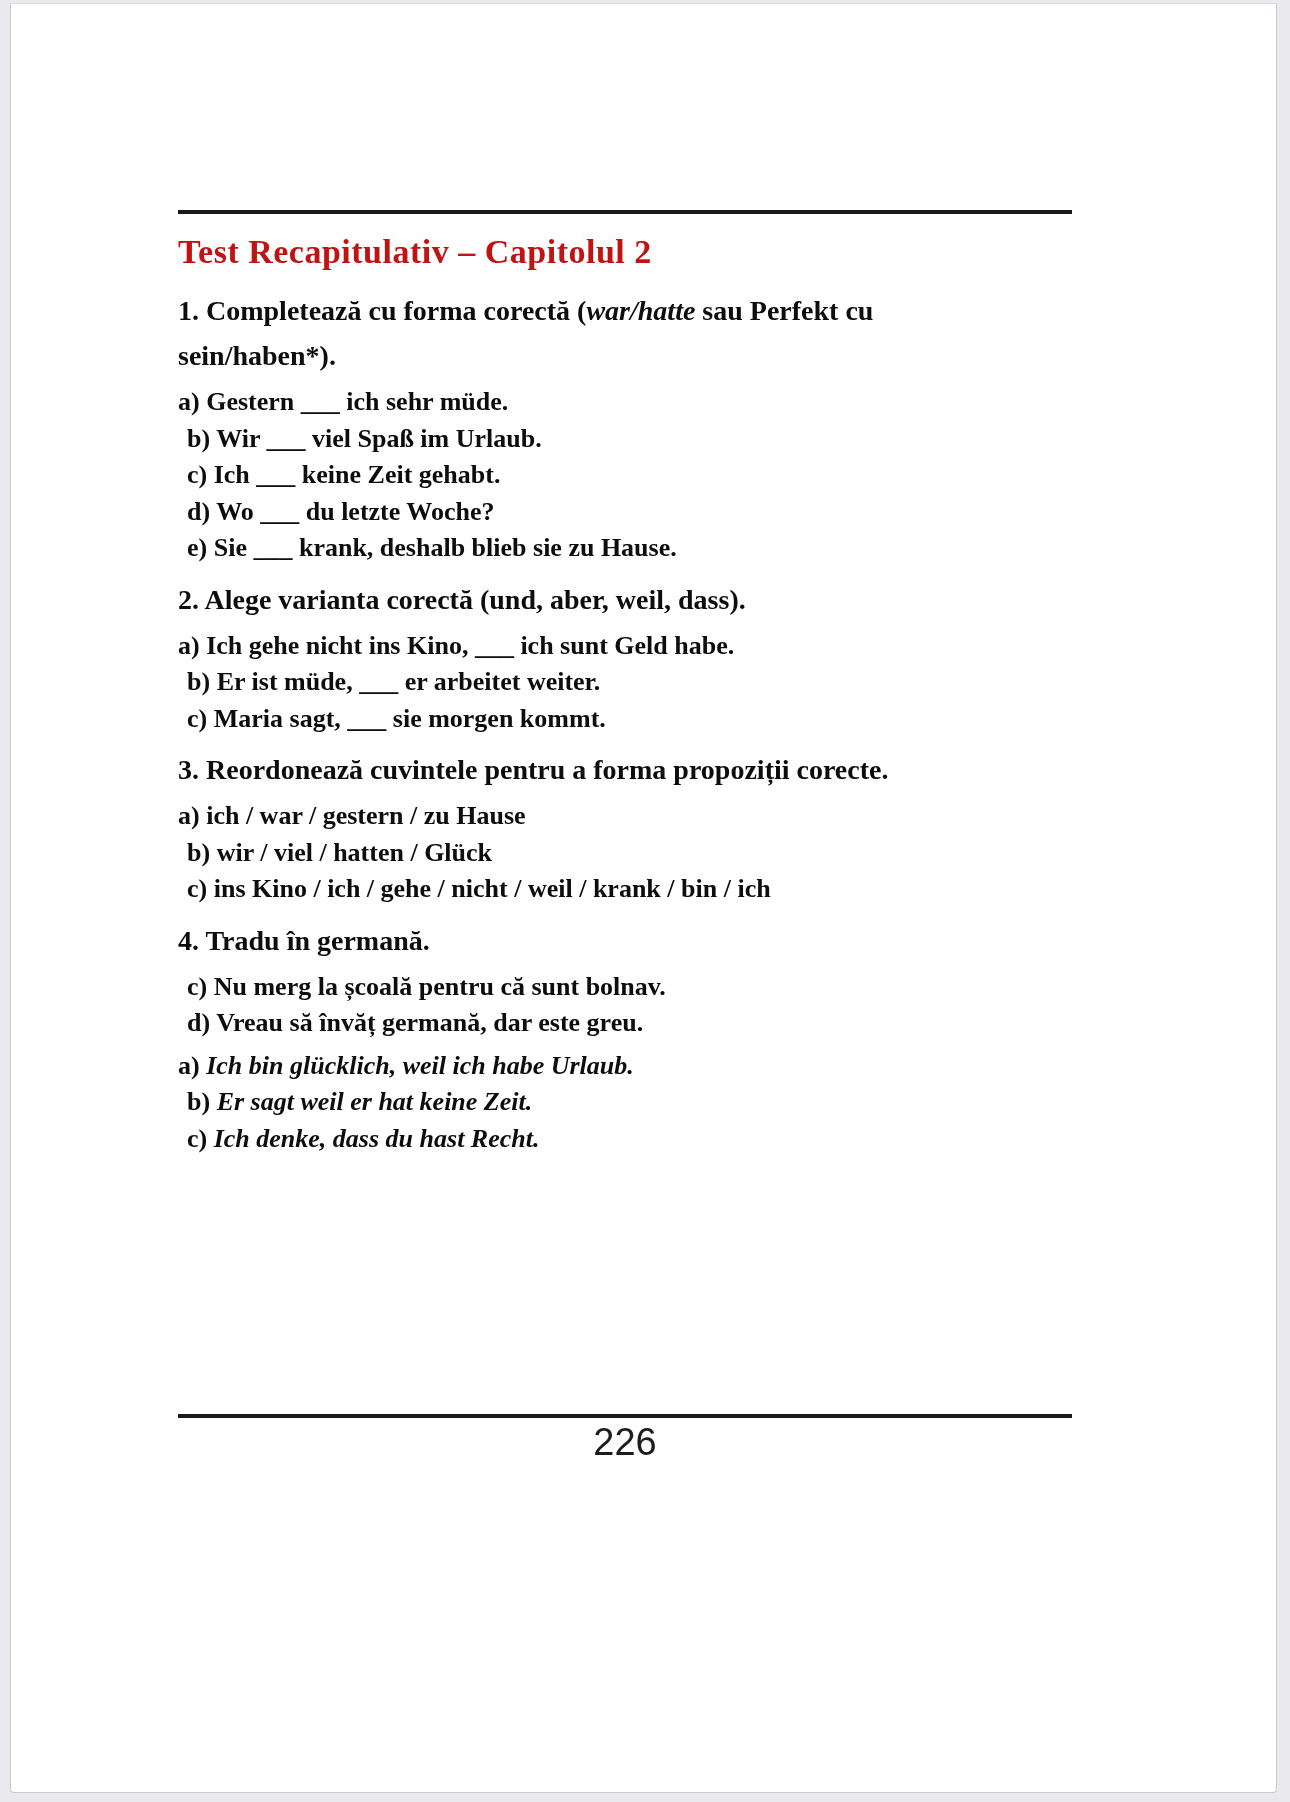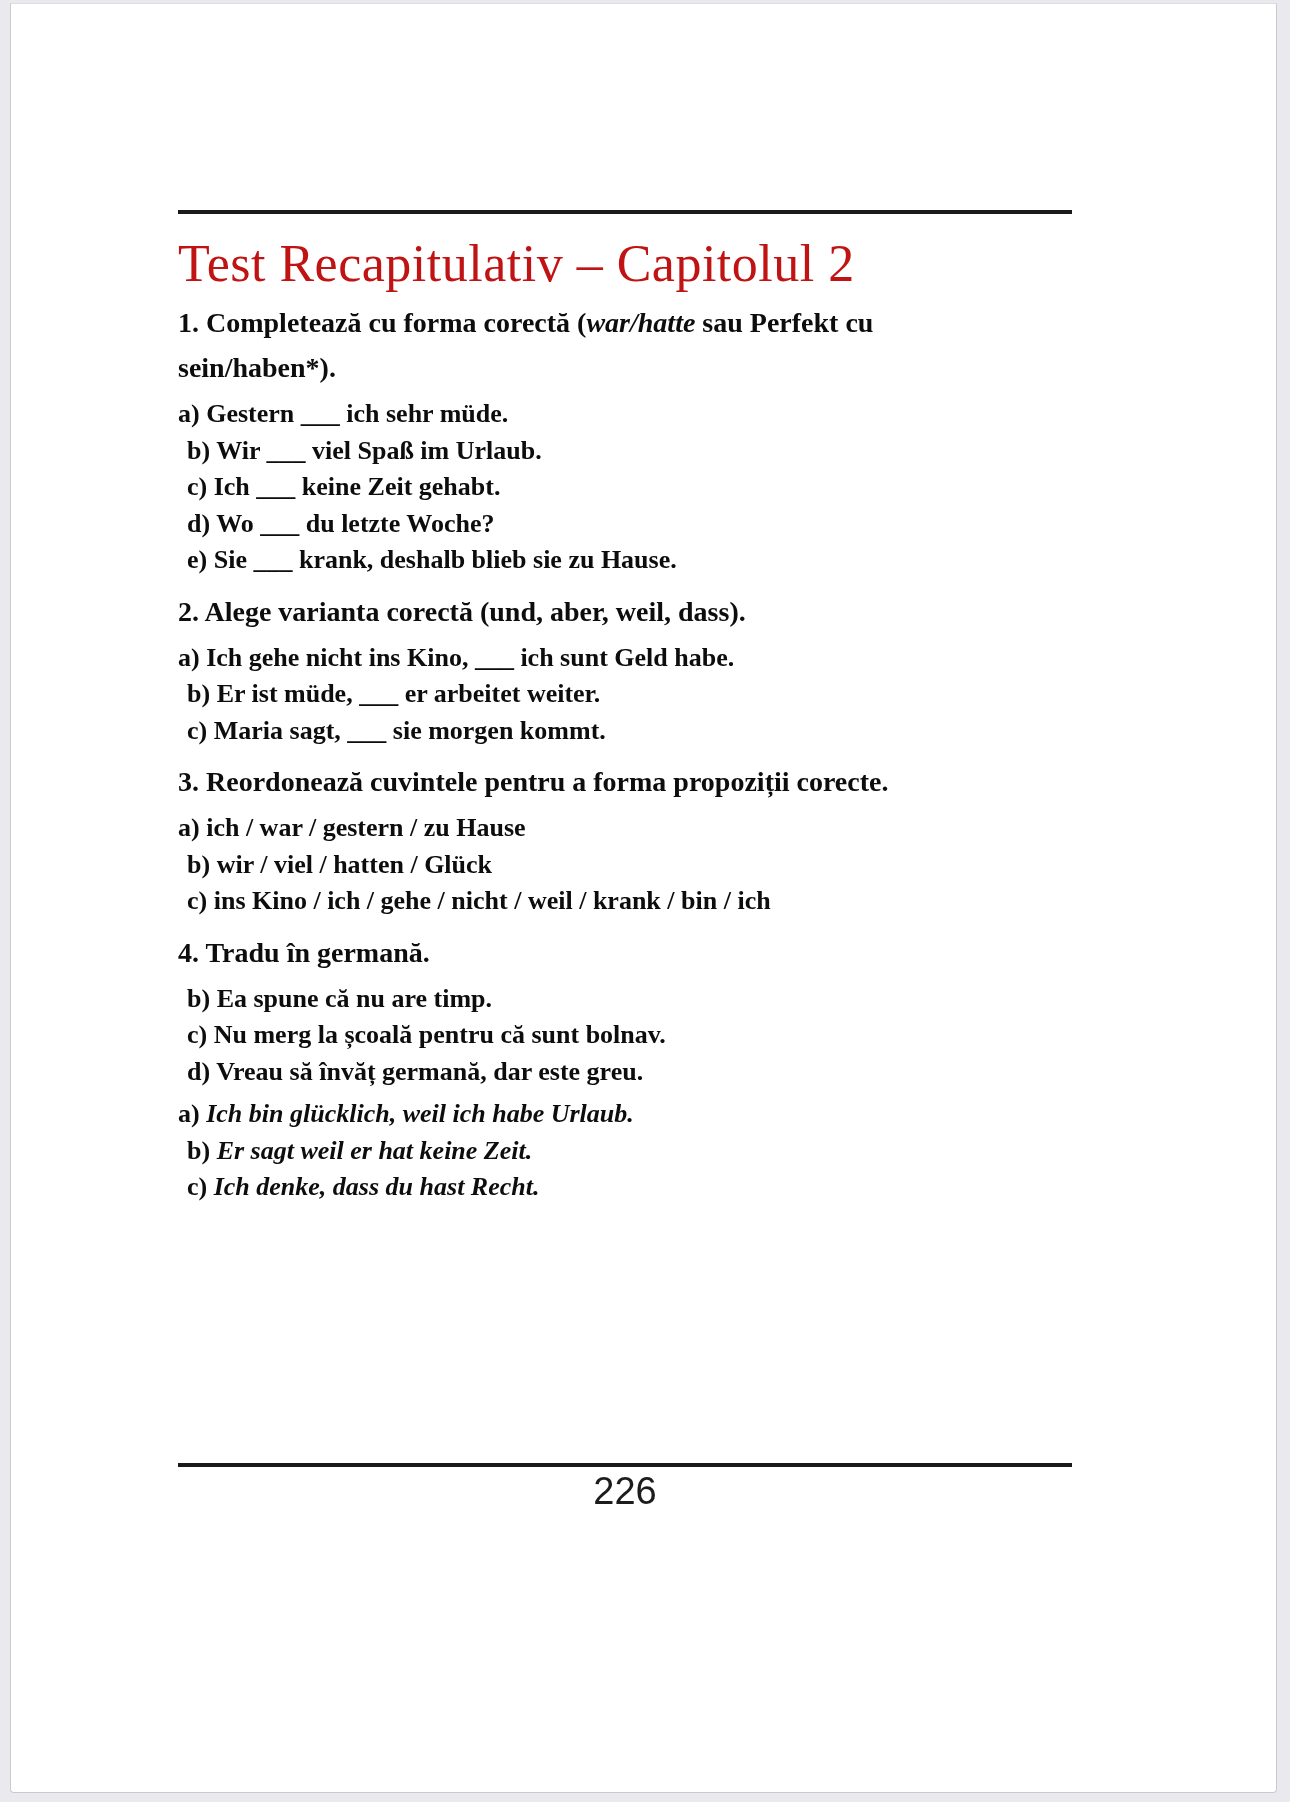--- a/index.html
+++ b/index.html
@@ -23,24 +23,24 @@
     padding-left:167px;
     width:894px;
   }
   .rule{
     width:894px;height:4px;
     background:#1a1a1a;
   }
   .rule-top{margin-top:206px;}
   .rule-bottom{margin-top:257px;}
   .title{
-    margin:24px 0 0 0;
-    font-size:52px;
+    margin:12px 0 0 0;
+    font-size:34px;
     line-height:52px;
-    font-weight:normal;
+    font-weight:bold;
     letter-spacing:0.5px;
   }
   .heading{
     margin:10px 0 0 0;
     font-size:28px;
     line-height:45px;
     font-weight:bold;
     color:#0d0d0d;
     white-space:pre-line;
   }
@@ -88,21 +88,20 @@
             <p class="item indent"><span class="prefix">c) </span><span>Maria sagt, ___ sie morgen kommt.</span></p>
           </section>
           <section class="section">
             <h2 class="heading"><span>3. Reordonează cuvintele pentru a forma propoziții corecte.</span></h2>
             <p class="item"><span class="prefix">a) </span><span>ich / war / gestern / zu Hause</span></p>
             <p class="item indent"><span class="prefix">b) </span><span>wir / viel / hatten / Glück</span></p>
             <p class="item indent"><span class="prefix">c) </span><span>ins Kino / ich / gehe / nicht / weil / krank / bin / ich</span></p>
           </section>
           <section class="section">
             <h2 class="heading"><span>4. Tradu în germană.</span></h2>
-            <p class="item indent"><span class="prefix">b) </span><span>Ea spune că nu are timp.</span></p>
             <p class="item indent"><span class="prefix">c) </span><span>Nu merg la școală pentru că sunt bolnav.</span></p>
             <p class="item indent"><span class="prefix">d) </span><span>Vreau să învăț germană, dar este greu.</span></p>
           </section>
           <section class="section">
             <p class="item"><span class="prefix">a) </span><span class="it">Ich bin glücklich, weil ich habe Urlaub.</span></p>
             <p class="item indent"><span class="prefix">b) </span><span class="it">Er sagt weil er hat keine Zeit.</span></p>
             <p class="item indent"><span class="prefix">c) </span><span class="it">Ich denke, dass du hast Recht.</span></p>
           </section>
         </div>
       <div class="rule rule-bottom" style="background: rgb(26, 26, 26);"></div>

